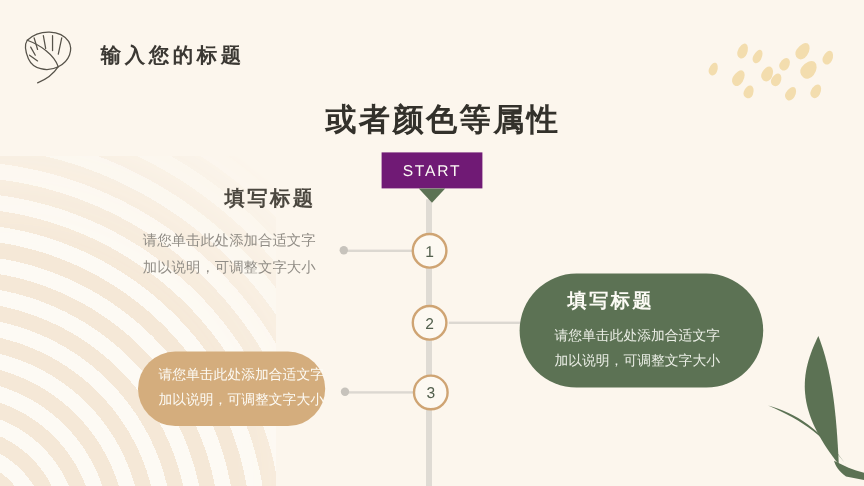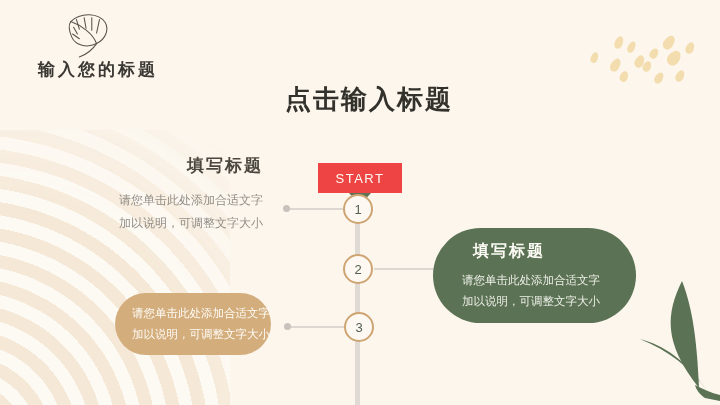--- a/index.html
+++ b/index.html
@@ -13,37 +13,37 @@
   .arcs {
     position:absolute; left:0; bottom:0; width:230px; height:275px;
     background:repeating-radial-gradient(circle at -38px 115%,
       #f5e8d7 0px, #f5e8d7 13px, #fdfaf4 13px, #fdfaf4 26px);
     -webkit-mask-image:radial-gradient(circle at 0% 100%, #000 55%, rgba(0,0,0,0) 95%);
     mask-image:radial-gradient(circle at 0% 100%, #000 55%, rgba(0,0,0,0) 95%);
   }
   .gleaf { position:absolute; background:#f3ddae; border-radius:50% 50% 48% 52% / 62% 58% 42% 38%; }
   .corner-leaves { position:absolute; right:0; bottom:0; }
   
-  .header { position:absolute; left:16px; top:10px; display:flex; align-items:center;flex-direction:column; }
+  .header { position:absolute; left:16px; top:22px; display:flex; align-items:center; }
   .header svg { display:block; }
   .header-title {
     margin-left:22px; font-size:17px; font-weight:bold;
     color:#3b3833; letter-spacing:3px;
   }
   
   .slide-title {
     position:absolute; left:249px; top:82px; width:240px; text-align:center;
     font-size:26px; font-weight:bold; color:#33312b; letter-spacing:2px;
   }
   
   .vline { position:absolute; left:355px; top:166px; width:5px; height:239px; background:#dfdbd4; }
   .start-flag {
     position:absolute; left:318px; top:127px; width:84px; height:30px;
-    background:#ef4444; display:flex; align-items:center; justify-content:center;
-    color:#fcfbf5; font-size:13px; letter-spacing:1.5px;margin-top:36px;
+    background:#701a75; display:flex; align-items:center; justify-content:center;
+    color:#fcfbf5; font-size:13px; letter-spacing:1.5px;
   }
   .start-flag::after {
     content:""; position:absolute; left:50%; top:100%; transform:translateX(-50%);
     border-left:11px solid transparent; border-right:11px solid transparent;
     border-top:12px solid #5c7254;
   }
   .step {
     position:absolute; width:30px; height:30px; border-radius:50%;
     background:#fdf9f2; border:2px solid #cfa473;
     display:flex; align-items:center; justify-content:center;
@@ -111,21 +111,21 @@
 <div class="header">
   <svg width="46" height="48" viewBox="0 0 48 50" fill="none" stroke="#57534a" stroke-width="1.1" stroke-linecap="round">
     <path d="M7,12 C18,2 36,3 43,13 C47,20 44,30 34,35 C24,40 12,37 8,28 C5,21 5,15 7,12 Z"></path>
     <path d="M7,12 C18,16 30,24 34,35"></path>
     <path d="M13,10 L16,20 M21,8 L23,19 M29,8 L29,21 M37,10 L34,24 M10,18 L14,25 M9,25 L16,30"></path>
     <path d="M34,35 C30,41 24,46 16,49"></path>
   </svg>
   <div class="header-title">输入您的标题</div>
 </div>
 
-<div class="slide-title">点击输入标题</div>
+<div class="slide-title">或者颜色等属性</div>
 
 <div class="vline"></div>
 <div class="start-flag">START</div>
 
 <div class="conn conn1"></div>
 <div class="conn conn2"></div>
 <div class="conn conn3"></div>
 <div class="dot dot1"></div>
 <div class="dot dot2"></div>
 <div class="dot dot3"></div>

